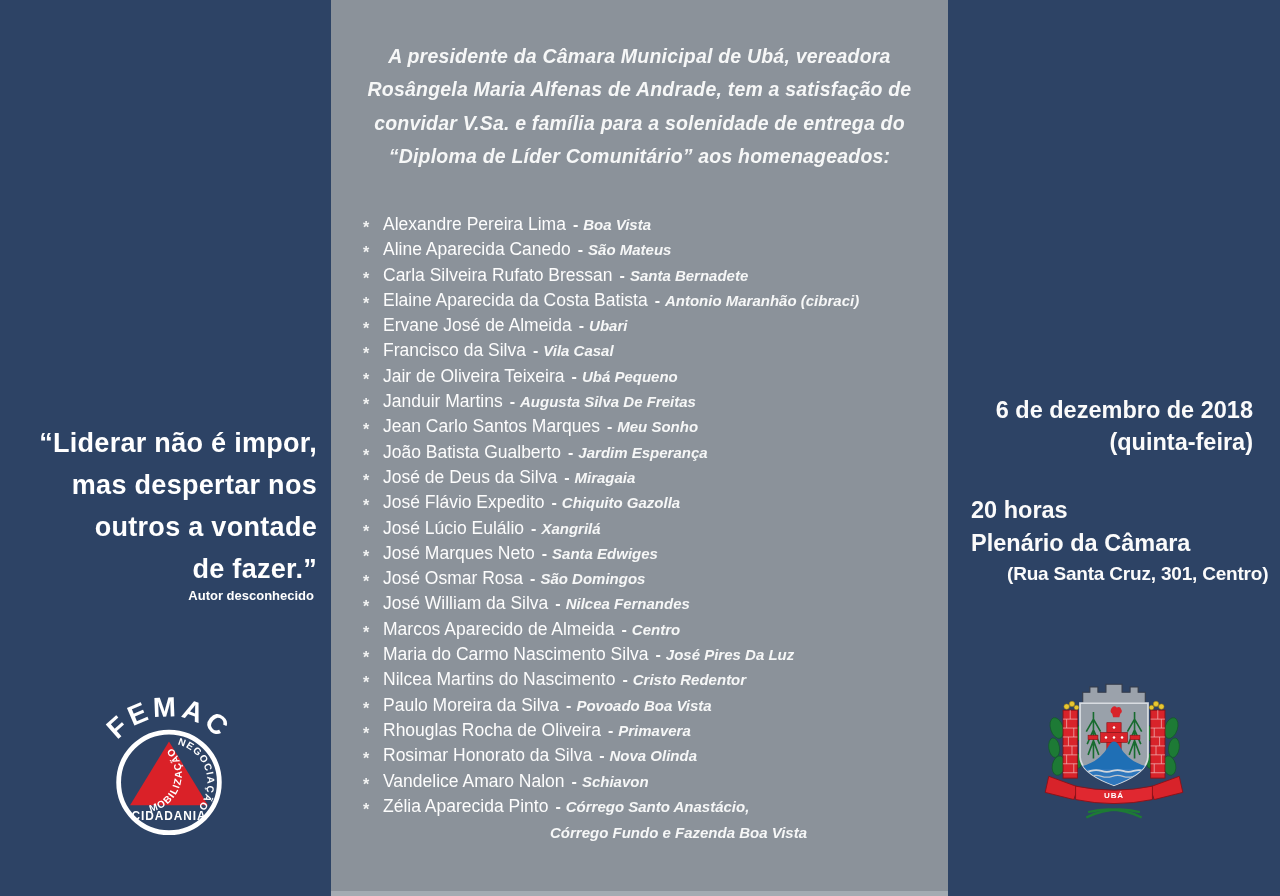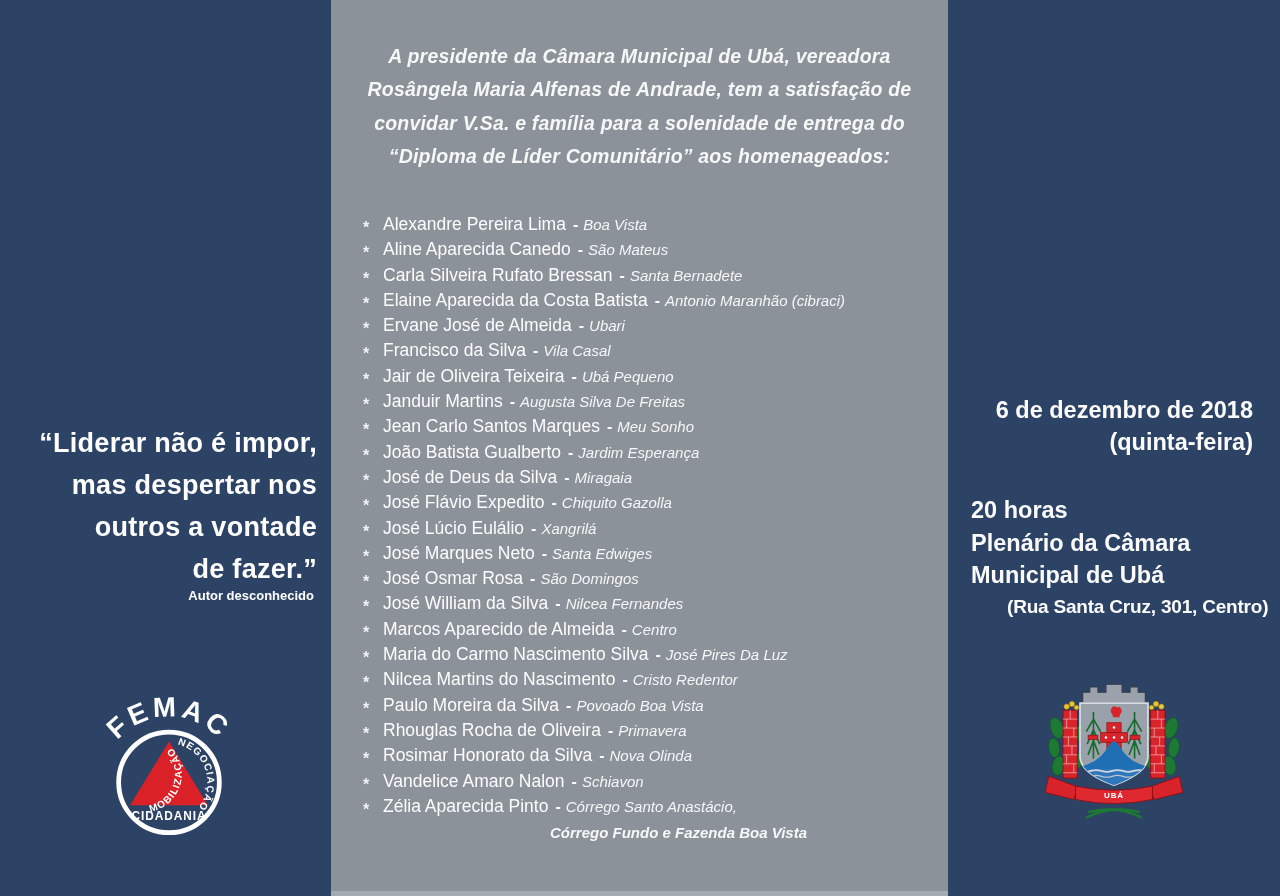--- a/index.html
+++ b/index.html
@@ -43,21 +43,21 @@
   .honorees li{
     position:relative;padding-left:52px;line-height:25.3px;
     color:#ffffff;white-space:nowrap;
   }
   .bullet{
     position:absolute;left:32px;top:3px;
     font-size:16px;font-weight:bold;color:#f2f3f3;
   }
   .hname{font-size:17.5px;font-weight:normal;color:#fdfdfd;}
   .sep{font-size:16px;font-weight:bold;margin:0 5px 0 7px;color:#fdfdfd;}
-  .hplace{font-size:15px;font-weight:normal;font-style:italic;color:#f6f7f7;}
+  .hplace{font-size:15px;font-weight:bold;font-style:italic;color:#f6f7f7;}
   .hplace2{
     padding-left:167px;line-height:25.3px;
     font-size:15px;font-weight:bold;font-style:italic;color:#f6f7f7;
   }
 
   
   .date-block{
     position:absolute;top:394px;right:27px;text-align:right;
     color:#fbfbfb;font-weight:bold;font-size:23.5px;line-height:32px;
   }
@@ -148,21 +148,20 @@
 
 <div class="panel panel-right">
   <div class="date-block">
     <div>6 de dezembro de 2018</div>
     <div>(quinta-feira)</div>
   </div>
 
   <div class="venue-block">
     <div>20 horas</div>
     <div>Plenário da Câmara</div>
-    <div>Municipal de Ubá</div>
     <div class="venue-address">(Rua Santa Cruz, 301, Centro)</div>
   </div>
 
   <div class="crest-wrap">
     <svg width="170" height="143" viewBox="0 0 190 160">
       <defs>
         <clipPath id="shieldClip">
           <path d="M57 28 H133 V88 Q133 106 95 120 Q57 106 57 88 Z"></path>
         </clipPath>
       </defs>

